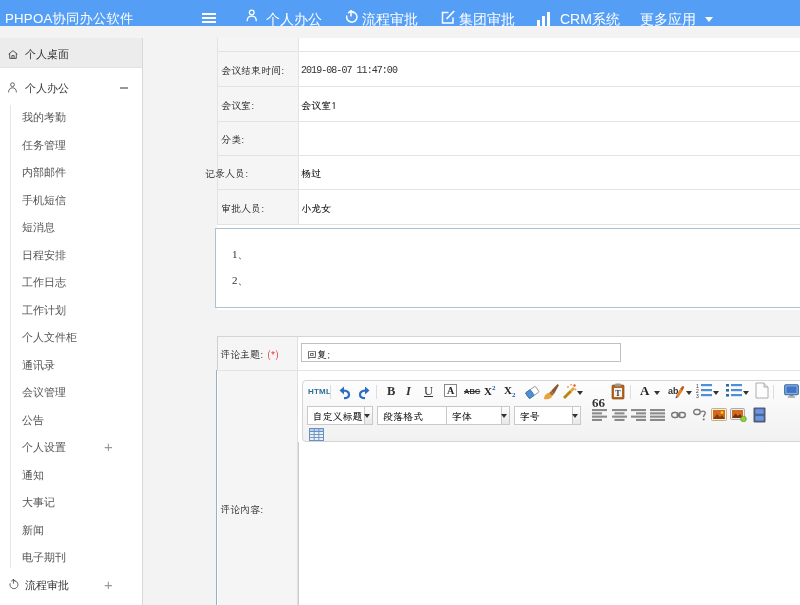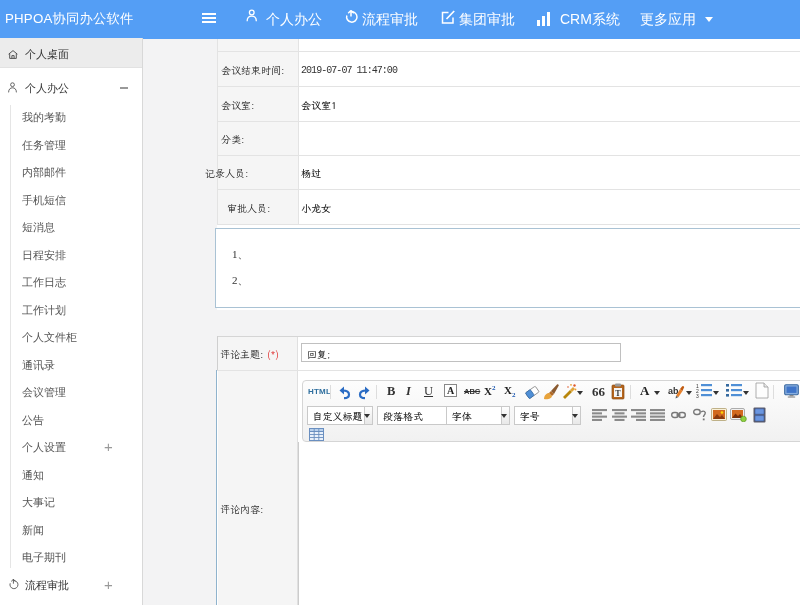--- a/index.html
+++ b/index.html
@@ -1,18 +1,18 @@
 <!DOCTYPE html>
 <html><head><meta charset="utf-8">
 <style>
 *{margin:0;padding:0;box-sizing:border-box}
 html,body{width:800px;height:605px;overflow:hidden;font-family:"Liberation Sans",sans-serif;background:#f3f3f4}
 .abs{position:absolute}
 
-#topbar{position:absolute;left:0;top:0;width:800px;height:39px;background:#549ef5;color:#fff}
+#topbar{position:absolute;left:0;top:0;width:800px;height:26px;background:#549ef5;color:#fff}
 #logo{position:absolute;left:5px;top:0;line-height:38px;font-size:13.3px;letter-spacing:0.2px}
 .nav{position:absolute;top:0;height:38px;line-height:38px;font-size:14px;color:#fff}
 
 #burger span{position:absolute;left:0;width:13.5px;height:1.8px;background:#fff}
 
 #sidebar{position:absolute;left:0;top:38px;width:143px;height:567px;background:#fff;border-right:1px solid #d8d8d8}
 #deskrow{position:absolute;left:0;top:0;width:142px;height:30px;background:#ececec;border-bottom:1px solid #e2e2e2}
 .side-top{font-size:11px;line-height:18px;color:#333}
 .side-sub{position:absolute;left:22px;font-size:11px;line-height:18px;color:#555;white-space:nowrap}
 #subline{position:absolute;left:10px;top:105px;width:1px;height:463px;background:#e5e5e5}
@@ -46,22 +46,22 @@
 <div class="hline" style="left:217px;top:51px;width:583px"></div>
 <div class="hline" style="left:217px;top:86px;width:583px"></div>
 <div class="hline" style="left:217px;top:121px;width:583px"></div>
 <div class="hline" style="left:217px;top:155px;width:583px"></div>
 <div class="hline" style="left:217px;top:189px;width:583px"></div>
 <div class="hline" style="left:217px;top:224px;width:583px"></div>
 <div class="lab" style="left:221px;top:62px">会议结束时间:</div>
 <div class="lab" style="left:221px;top:96.5px">会议室:</div>
 <div class="lab" style="left:221px;top:131px">分类:</div>
 <div class="lab" style="left:205px;top:165px">记录人员:</div>
-<div class="lab" style="left:227px;top:200px">审批人员:</div>
-<div class="val mono" style="left:301px;top:62px">2019-07-07 11:47:00</div>
+<div class="lab" style="left:221px;top:200px">审批人员:</div>
+<div class="val mono" style="left:301px;top:62px">2019-08-07 11:47:00</div>
 <div class="val" style="left:301px;top:96.5px">会议室1</div>
 <div class="val" style="left:301px;top:165px">杨过</div>
 <div class="val" style="left:301px;top:200px">小龙女</div>
 
 <div class="white" style="left:215px;top:228px;width:590px;height:80px;border:1px solid #a9c2d4"></div>
 <div style="position:absolute;left:232px;top:247px;font-size:11px;color:#333;font-family:'Liberation Serif',serif">1、</div>
 <div style="position:absolute;left:232px;top:273px;font-size:11px;color:#333;font-family:'Liberation Serif',serif">2、</div>
 
 <div class="white" style="left:217px;top:336px;width:583px;height:269px"></div>
 <div class="hline" style="left:217px;top:336px;width:583px;background:#d5d5d5"></div>
@@ -111,21 +111,21 @@
     </svg>
   <svg class="ticon" style="left:259px;top:2px" width="15" height="16" viewBox="0 0 15 16">
       <path d="M1 14 L8 7 L10 9 L3 16 Z" fill="#b8860b"></path>
       <path d="M8 7 L11 4 L13 6 L10 9 Z" fill="#e0a63c"></path>
       <circle cx="12.5" cy="2.5" r="1.2" fill="#e05a2b"></circle>
       <circle cx="9" cy="1.8" r="0.9" fill="#f0a030"></circle>
       <circle cx="13.5" cy="6.5" r="0.9" fill="#f0a030"></circle>
       <circle cx="6" cy="4" r="0.8" fill="#e05a2b"></circle>
     </svg>
   <div class="caret" style="left:274px;top:10px"></div>
-  <div class="ticon" style="left:289px;top:3px;font-family:'Liberation Serif',serif;font-size:13px;font-weight:bold;color:#333">66</div>
+  <div class="ticon" style="left:289px;top:14px;font-family:'Liberation Serif',serif;font-size:13px;font-weight:bold;color:#333">66</div>
   <svg class="ticon" style="left:308px;top:2px" width="14" height="17" viewBox="0 0 14 17">
       <rect x="1" y="2" width="12" height="14" rx="1" fill="#b5651d" stroke="#8a4a12" stroke-width="0.7"></rect>
       <rect x="4" y="0.5" width="6" height="3" rx="1" fill="#999"></rect>
       <rect x="3" y="5" width="8" height="9" fill="#f5f5f5"></rect>
       <text x="7" y="12.5" font-size="8" font-weight="bold" fill="#333" text-anchor="middle" font-family="serif">T</text>
     </svg>
   <div class="tsep" style="left:327px"></div>
   <div class="ticon" style="left:337px;top:2px;font-family:'Liberation Serif',serif;font-size:13px;font-weight:bold;color:#222">A</div>
   <div class="caret" style="left:351px;top:10px"></div>
   <svg class="ticon" style="left:365px;top:2px" width="17" height="16" viewBox="0 0 17 16">

